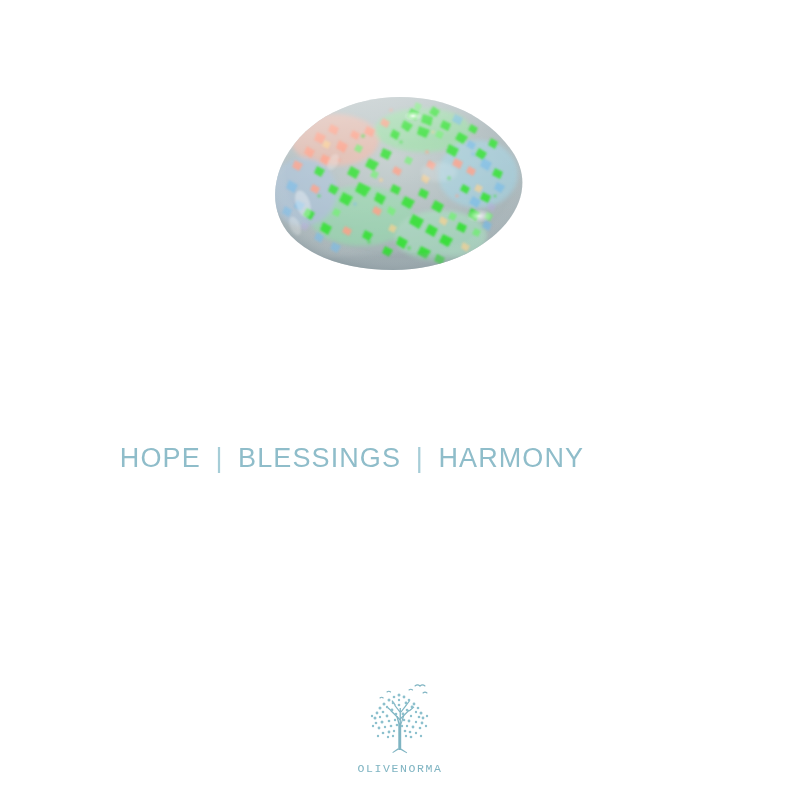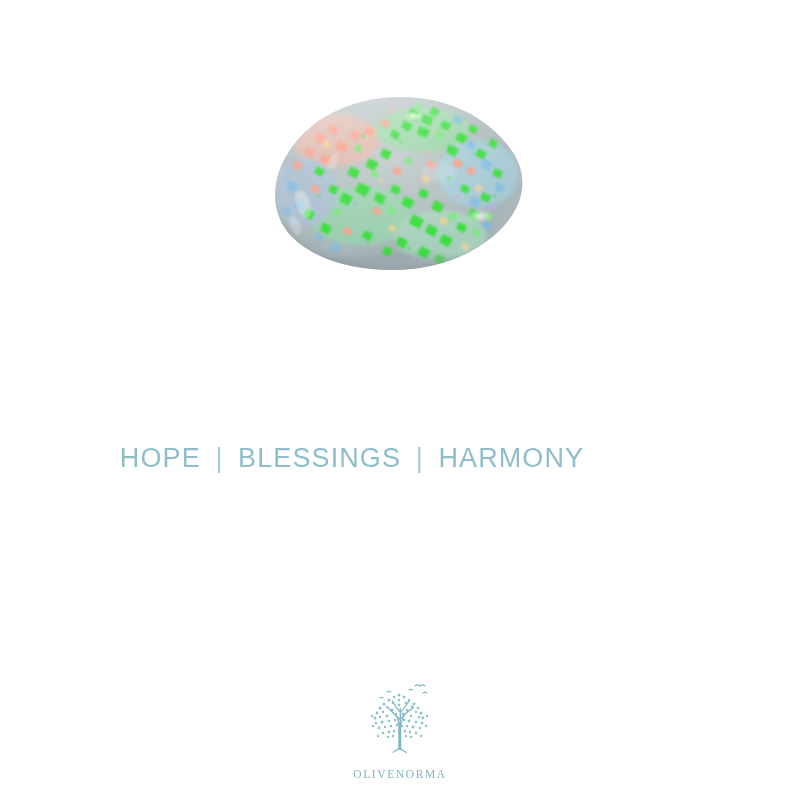--- a/index.html
+++ b/index.html
@@ -94,22 +94,22 @@
     position: absolute;
     left: 0;
     top: 678px;
     width: 800px;
     display: flex;
     flex-direction: column;
     align-items: center;
   }
   .logo-mark { width: 74px; height: 76px; display: block; }
   .logo-word {
-    margin-top: 14px;
-    font-family: Liberation Serif, serif;
+    margin-top: 8px;
+    font-family: Liberation Mono, monospace;
     font-size: 11.5px;
     letter-spacing: 1.6px;
     color: #7fb4c2;
     font-weight: 400;
   }
 </style>
 </head>
 <body>
 
 <div class="card">

